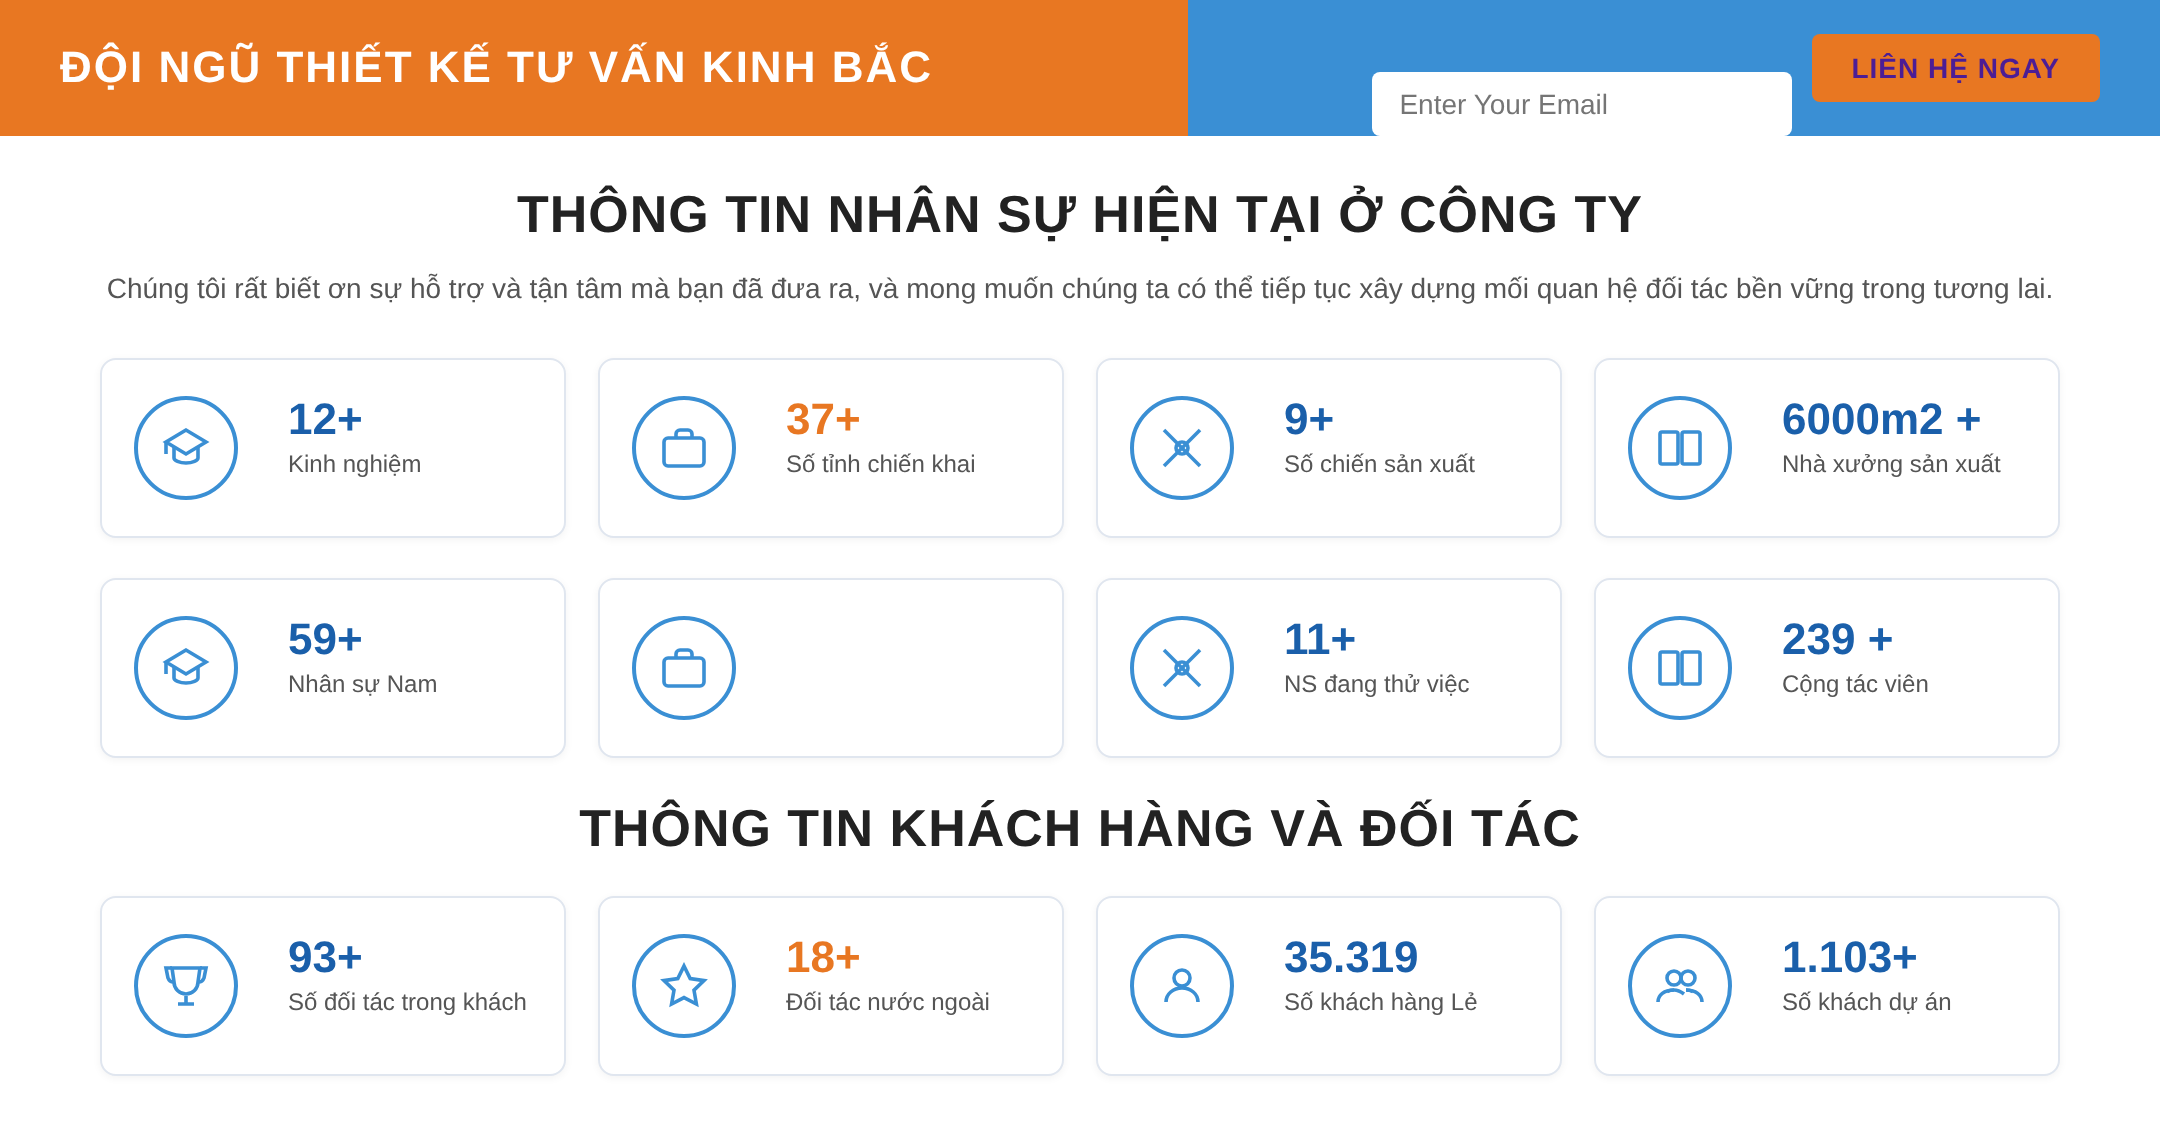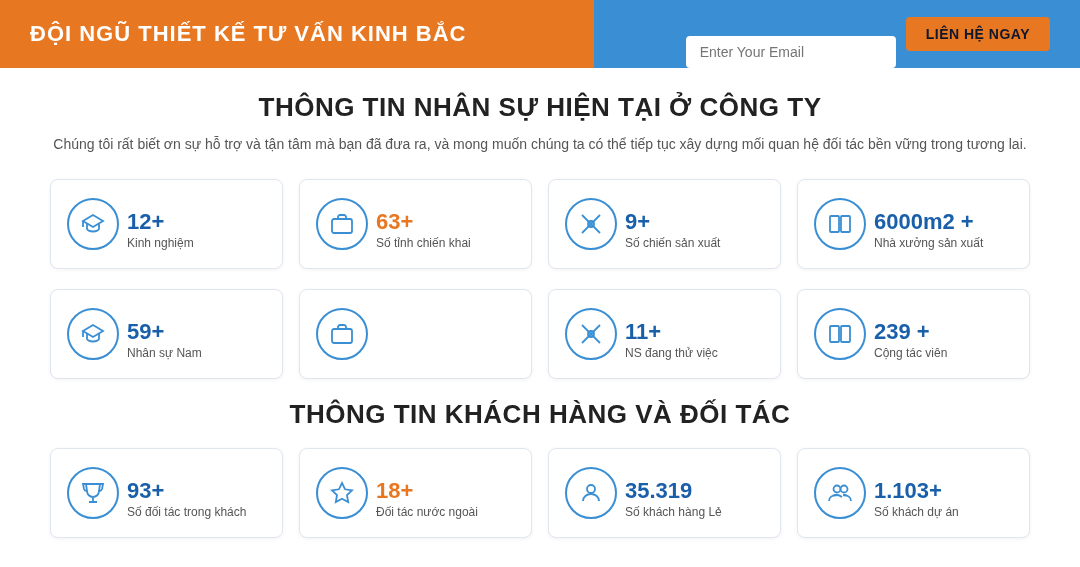--- a/index.html
+++ b/index.html
@@ -38,21 +38,21 @@
       border-radius: 4px;
       border: none;
       font-size: 14px;
       width: 210px;
       color: #999;
       outline: none;
       margin-top: 35px;
     }
     .header-cta-btn {
       background: #e87722;
-      color: #0f172a;
+      color: #4c1d95;
       border: none;
       border-radius: 4px;
       padding: 9px 20px;
       font-size: 14px;
       font-weight: 700;
       cursor: pointer;
       white-space: nowrap;
       letter-spacing: 0.5px;
       text-transform: uppercase;
     }
@@ -81,22 +81,22 @@
       grid-template-columns: repeat(4, 1fr);
       gap: 16px;
       margin-bottom: 20px;
     }
     .stat-card {
       background: white;
       border: 1px solid #e0e6ef;
       border-radius: 8px;
       padding: 18px 16px;
       display: flex;
-      align-items: flex-end;
-      gap: 8px;
+      align-items: flex-start;
+      gap: 25px;
       box-shadow: 0 1px 4px rgba(0,0,0,0.05);
     }
     .stat-icon {
       width: 52px;
       height: 52px;
       border-radius: 50%;
       border: 2px solid #3a8fd4;
       display: flex;
       align-items: center;
       justify-content: center;
@@ -184,21 +184,21 @@
           </div>
           <div class="stat-card">
             <div class="stat-icon">
               <svg viewBox="0 0 24 24" width="24" height="24" fill="none" stroke="#3a8fd4" stroke-width="1.8">
                 <rect x="2" y="7" width="20" height="14" rx="2"></rect>
                 <path d="M16 7V5a2 2 0 0 0-2-2h-4a2 2 0 0 0-2 2v2"></path>
                 <line x1="12" y1="12" x2="12" y2="12.01"></line>
               </svg>
             </div>
             <div class="stat-info">
-              <span class="stat-number orange">63+</span>
+              <span class="stat-number orange">37+</span>
               <span class="stat-label">Số tỉnh chiến khai</span>
             </div>
           </div>
           <div class="stat-card">
             <div class="stat-icon">
               <svg viewBox="0 0 24 24" width="24" height="24" fill="none" stroke="#3a8fd4" stroke-width="1.8">
                 <line x1="3" y1="3" x2="21" y2="21"></line>
                 <line x1="21" y1="3" x2="3" y2="21"></line>
                 <circle cx="12" cy="12" r="3"></circle>
               </svg>

